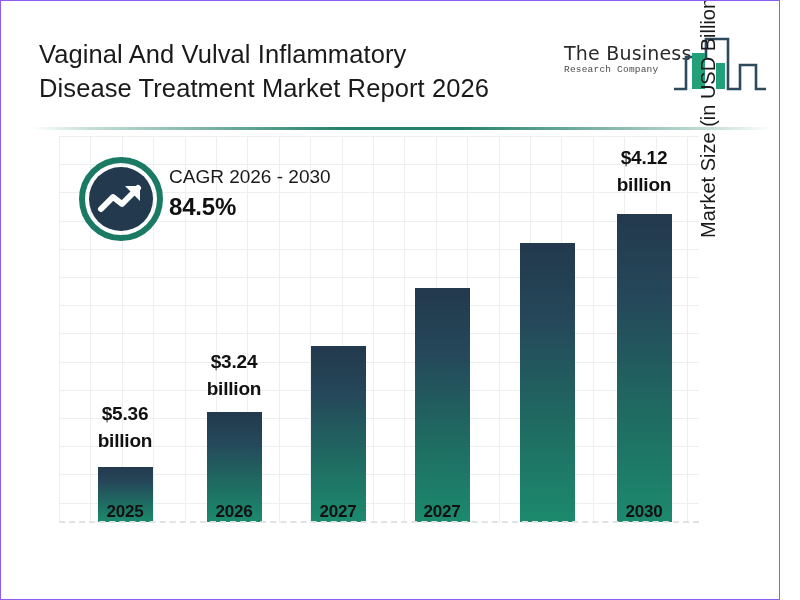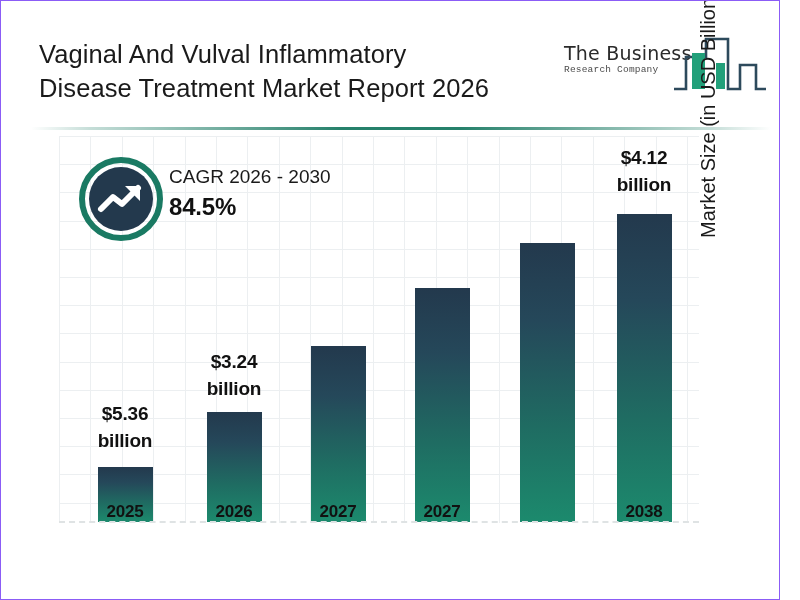--- a/index.html
+++ b/index.html
@@ -260,21 +260,21 @@
       <div>$4.12</div>
       <div>billion</div>
     </div>
   </div>
 
   <div id="xaxis">
     <div class="xtick" style="left:11px;">2025</div>
     <div class="xtick" style="left:120px;">2026</div>
     <div class="xtick" style="left:224px;">2027</div>
     <div class="xtick" style="left:328px;">2027</div>
-    <div class="xtick" style="left:530px;">2038</div>
+    <div class="xtick" style="left:530px;">2030</div>
   </div>
 
   <div id="yaxis-title">Market Size (in USD Billion)</div>
 
   <div id="cagr-badge">
     <svg id="cagr-circle" viewBox="0 0 84 84">
       <circle cx="42" cy="42" r="39" fill="none" stroke="#1a7a63" stroke-width="6"></circle>
       <circle cx="42" cy="42" r="32" fill="#23394d"></circle>
       <path d="M22 52 L34 40 L43 47 L59 31" fill="none" stroke="#ffffff" stroke-width="6" stroke-linecap="round" stroke-linejoin="round"></path>
       <path d="M61 29 L61 44 L46 29 Z" fill="#ffffff"></path>

